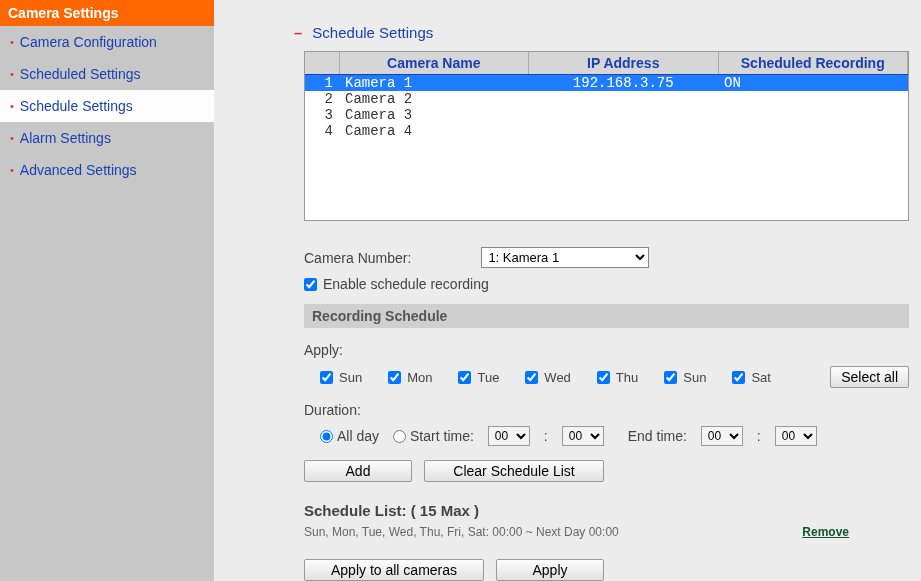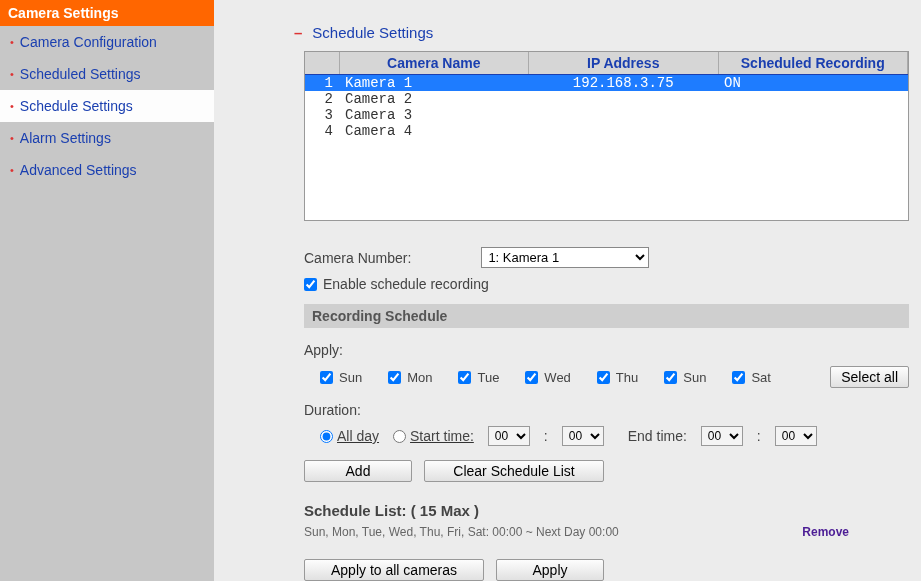--- a/index.html
+++ b/index.html
@@ -114,33 +114,33 @@
   }
   .btn.wide { width: 108px; }
   .btn.wider { width: 180px; }
   .duration-row {
     display: flex;
     align-items: center;
     gap: 14px;
     padding-left: 16px;
     margin-bottom: 14px;
   }
-  .radio { display: flex; align-items: center; gap: 4px; text-decoration: underline; }
+  .radio { display: flex; align-items: center; gap: 4px; }
   select.tt {
     width: 42px;
     font-size: 12px;
     border: 1px solid #999;
     background: #f4f4f4;
     padding: 1px 2px;
   }
   .timelabel { color: #444; font-size: 14px; }
   .btnrow { display: flex; gap: 12px; margin-bottom: 20px; }
   .schedlist-title { color: #444; font-weight: bold; font-size: 15px; margin-bottom: 6px; }
   .schedline { display: flex; justify-content: space-between; align-items: center; color: #666; font-size: 12px; margin-bottom: 20px; padding-right: 60px;}
-  .remove-link { color: #4c1d95; font-weight: bold; cursor: pointer; margin-left: 38px; }
+  .remove-link { color: #14532d; font-weight: bold; text-decoration: underline; cursor: pointer; margin-left: 38px; }
   .right-push { margin-left:auto; }
   .colon { font-size:14px; color:#444; }
 </style>
 </head>
 <body>
 
 <div class="layout">
   <div class="sidebar">
     <div class="sidebar-header">Camera Settings</div>
     <div id="sidebar-items">

